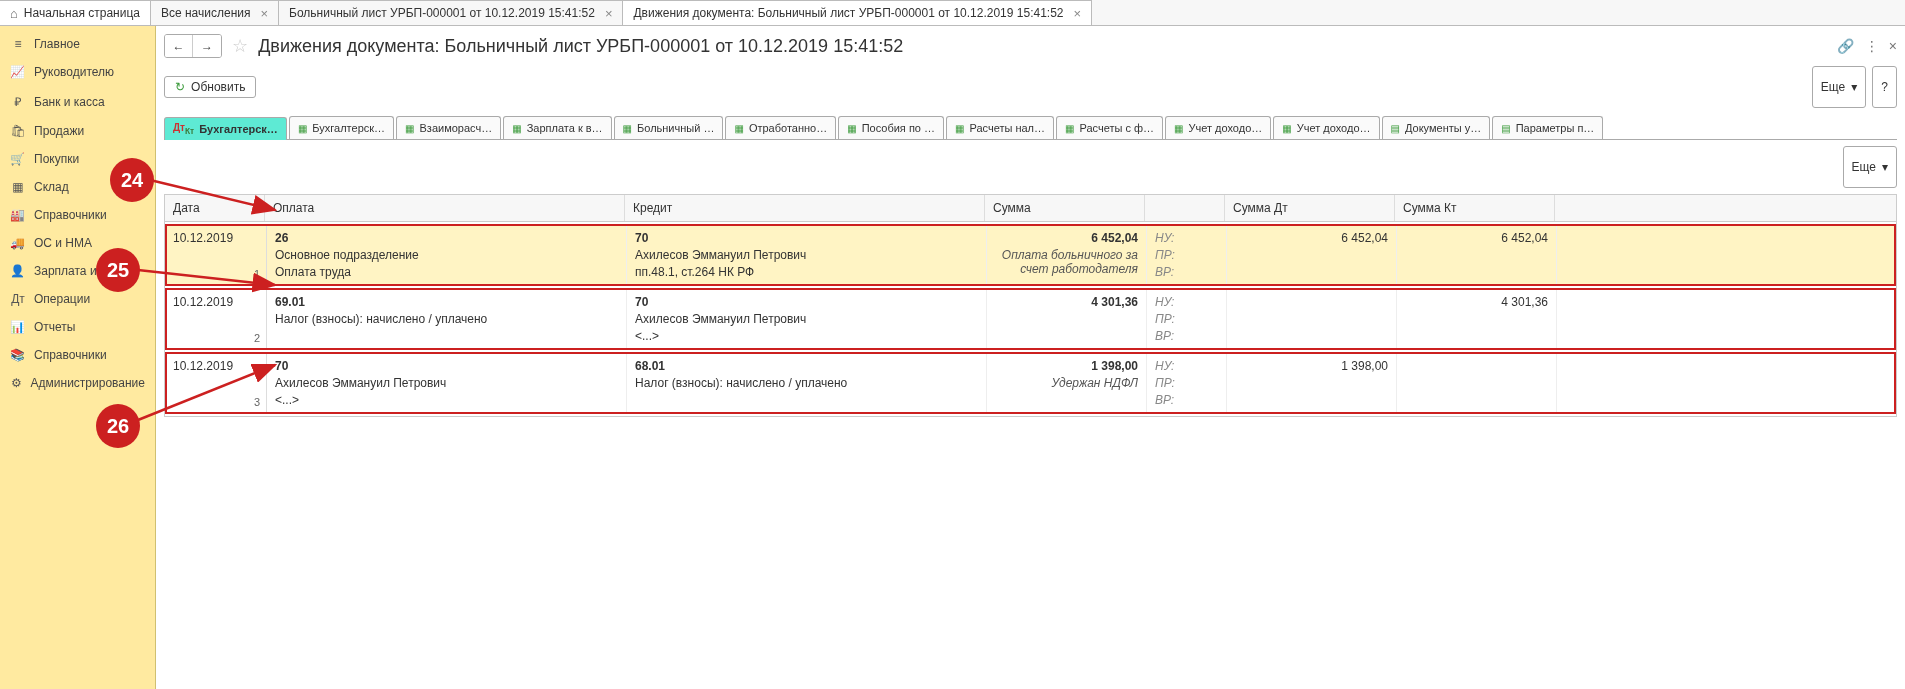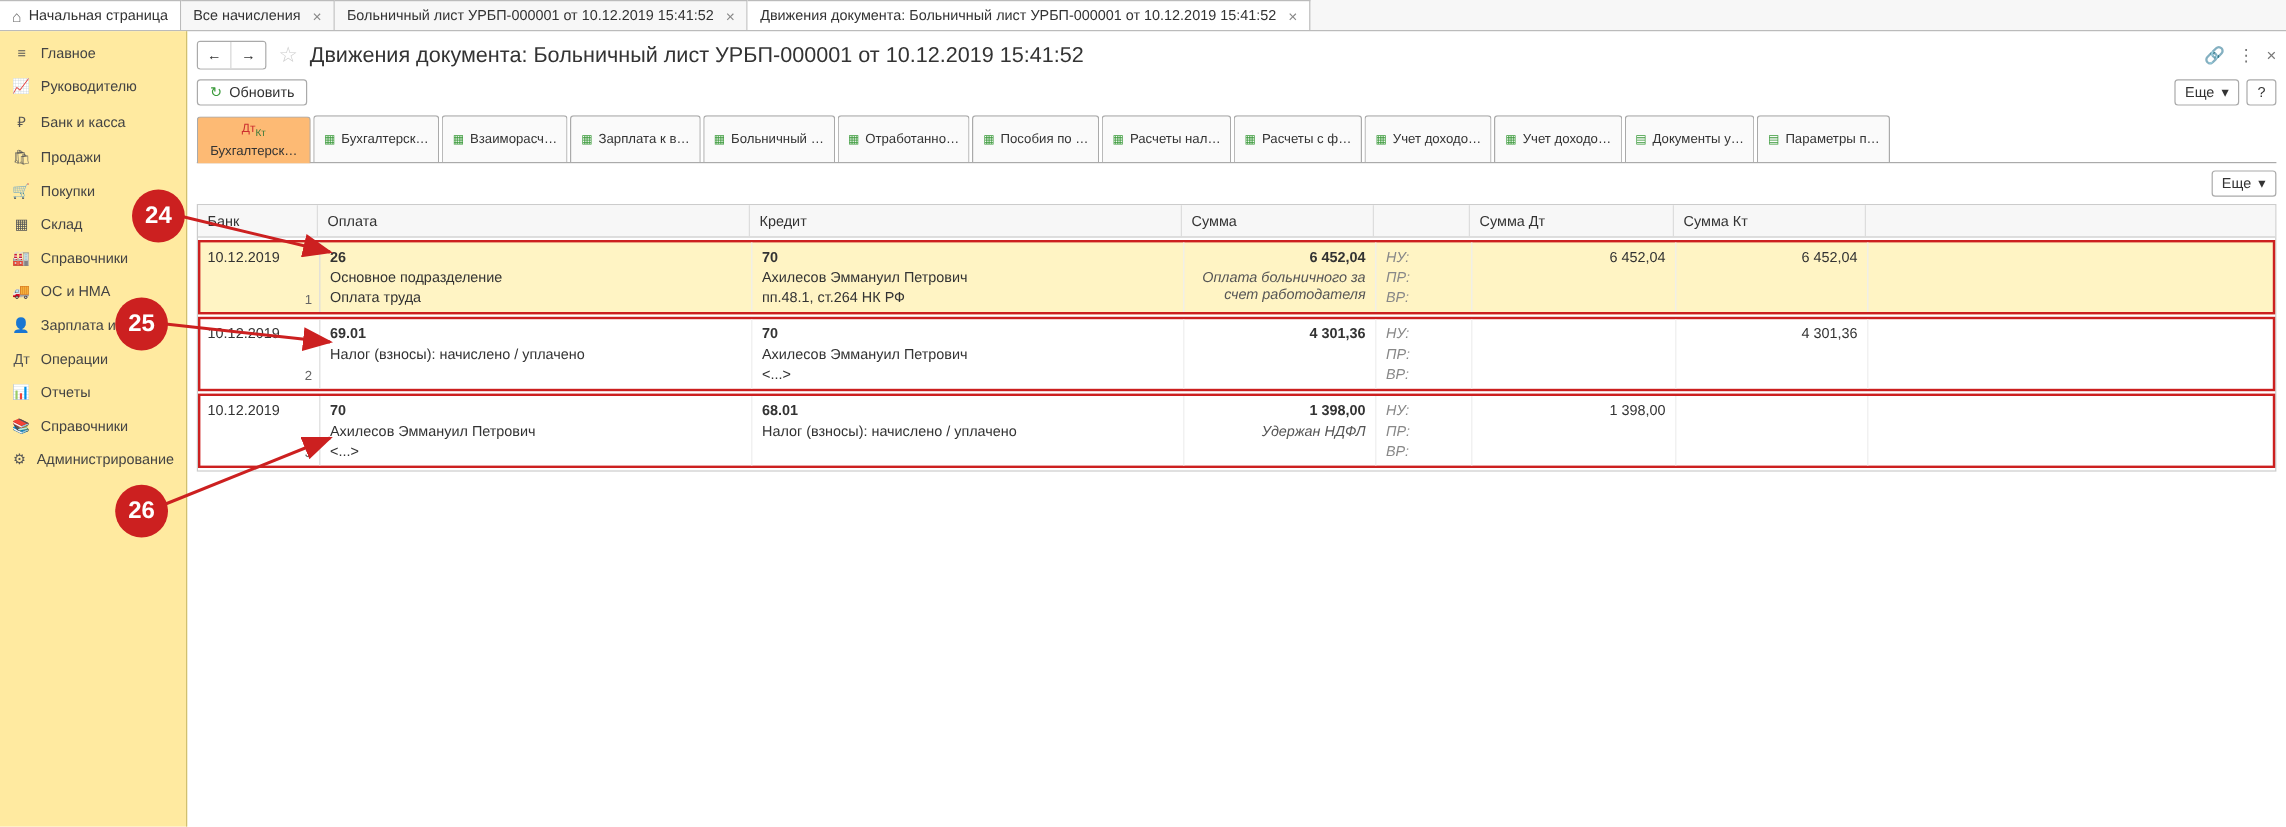--- a/index.html
+++ b/index.html
@@ -74,32 +74,32 @@
   
   .toolbar { display:flex; align-items:center; margin-bottom:8px; }
   .btn {
     display:inline-flex; align-items:center; gap:6px;
     border:1px solid #aaa; border-radius:3px;
     padding: 3px 10px; background:#fff; cursor:pointer;
     font-size:12px;
   }
   .btn .ic { color:#3a9a3a; }
   .toolbar-right { margin-left:auto; display:flex; gap:6px; }
-  .btn-small { padding:3px 8px; }
+  .btn-small { padding:13px 8px; }
   
   .doc-tabs { display:flex; gap:2px; border-bottom:1px solid #aaa; }
   .doc-tab {
     display:flex; align-items:center; gap:5px;
     border:1px solid #aaa; border-bottom:none;
     padding:4px 8px; background:#fafafa; font-size:11px;
     cursor:pointer; min-width:95px; white-space:nowrap;
     overflow:hidden; text-overflow:ellipsis;
     border-top-left-radius:3px; border-top-right-radius:3px;
   }
-  .doc-tab.active { background:#fdba74; font-weight:normal; position:relative; top:1px;flex-direction:column;}
+  .doc-tab.active { background:#5eead4; font-weight:bold; position:relative; top:1px;}
   .doc-tab .dt-ic { font-size:10px; }
   .dt-green { color:#3a9a3a; }
   .dt-grid { color:#3a9a3a; }
   
   .sub-toolbar { display:flex; padding:6px 0; }
   
   .grid-wrap { border:1px solid #ccc; }
   .grid-header {
     display:grid;
     grid-template-columns: 100px 360px 360px 160px 80px 170px 160px;
@@ -328,21 +328,21 @@
       <div style="margin-left:auto;">
         <div class="btn btn-small">
           <span>Еще</span>
           <span>▾</span>
         </div>
       </div>
     </div>
 
     <div class="grid-wrap">
       <div class="grid-header">
-        <div>Банк</div>
+        <div>Дата</div>
         <div>Оплата</div>
         <div>Кредит</div>
         <div>Сумма</div>
         <div></div>
         <div>Сумма Дт</div>
         <div>Сумма Кт</div>
       </div>
       <div class="grid-body">
 
         <div class="entry yellow">

